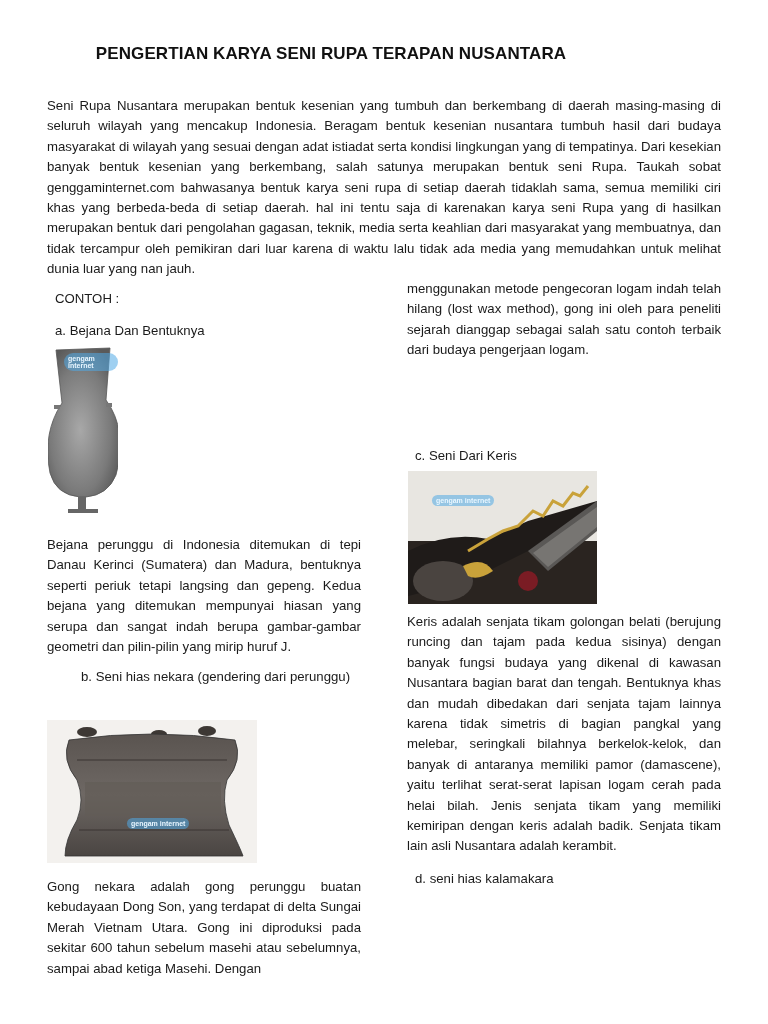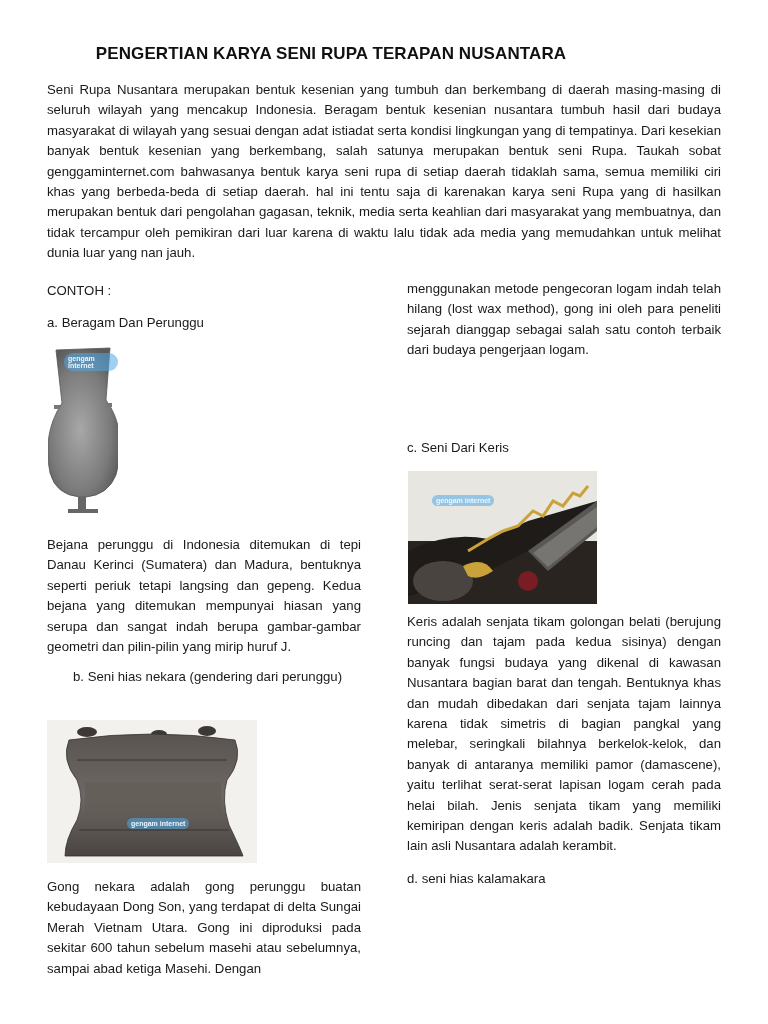--- a/index.html
+++ b/index.html
@@ -1,39 +1,39 @@
 <!DOCTYPE html>
 <html><head>
 <meta charset="utf-8">
 <style>
   html, body { margin: 0; padding: 0; background: #ffffff; }
   body { width: 768px; height: 1024px; position: relative; overflow: hidden;
          font-family: "Liberation Sans", "DejaVu Sans", sans-serif; color: #1a1a1a; }
   .title { position: absolute; left: 0; width: 662px; top: 44px; text-align: center;
            font-size: 17px; font-weight: bold; letter-spacing: 0.1px; color: #111; }
-  .intro { position: absolute; left: 47px; width: 674px; top: 80px;
+  .intro { position: absolute; left: 47px; width: 674px; top: 96px;
            font-size: 13.2px; line-height: 20.4px; text-align: justify; }
   .col-left { position: absolute; left: 47px; width: 314px; }
   .col-right { position: absolute; left: 407px; width: 314px; }
   .para { font-size: 13.2px; line-height: 20.4px; text-align: justify; margin: 0; }
-  .label { font-size: 13.2px; line-height: 20px; margin: 0; }
+  .label { font-size: 13.2px; line-height: 20px; margin: 8px; }
   .img { position: absolute; overflow: hidden; }
   .watermark { position: absolute; border-radius: 10px; background: rgba(80,170,230,0.55);
                color: #e8f6ff; font-size: 7px; font-weight: bold; padding: 2px 4px; }
 </style>
 </head>
 <body>
 
 <div class="title">PENGERTIAN KARYA SENI RUPA TERAPAN NUSANTARA</div>
 
 <p class="intro" style="margin:0;">Seni Rupa Nusantara merupakan bentuk kesenian yang tumbuh dan berkembang di daerah masing-masing di seluruh wilayah yang mencakup Indonesia. Beragam bentuk kesenian nusantara tumbuh hasil dari budaya masyarakat di wilayah yang sesuai dengan adat istiadat serta kondisi lingkungan yang di tempatinya. Dari kesekian banyak bentuk kesenian yang berkembang, salah satunya merupakan bentuk seni Rupa. Taukah sobat genggaminternet.com bahwasanya bentuk karya seni rupa di setiap daerah tidaklah sama, semua memiliki ciri khas yang berbeda-beda di setiap daerah. hal ini tentu saja di karenakan karya seni Rupa yang di hasilkan merupakan bentuk dari pengolahan gagasan, teknik, media serta keahlian dari masyarakat yang membuatnya, dan tidak tercampur oleh pemikiran dari luar karena di waktu lalu tidak ada media yang memudahkan untuk melihat dunia luar yang nan jauh.</p>
 
 <div class="col-left" style="top:281px;">
   <p class="label" style="margin-bottom:12px;">CONTOH :</p>
-  <p class="label">a. Beragam Dan Perunggu</p>
+  <p class="label">a. Bejana Dan Bentuknya</p>
 </div>
 
 <div class="img" style="left:48px; top:345px; width:70px; height:175px;">
   <svg width="70" height="175" viewBox="0 0 70 175">
     <defs>
       <radialGradient id="vg" cx="45%" cy="55%" r="60%">
         <stop offset="0%" stop-color="#a8a8a8"></stop>
         <stop offset="70%" stop-color="#7a7a7a"></stop>
         <stop offset="100%" stop-color="#5a5a5a"></stop>
       </radialGradient>

